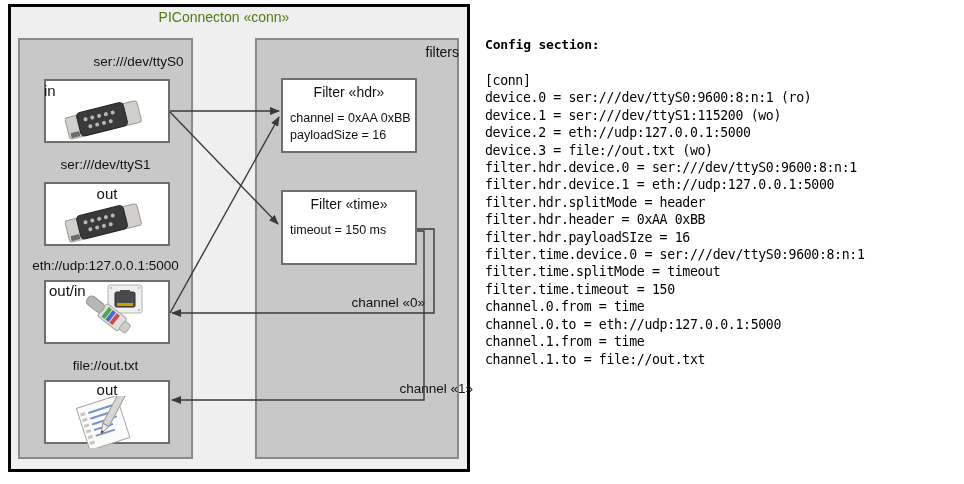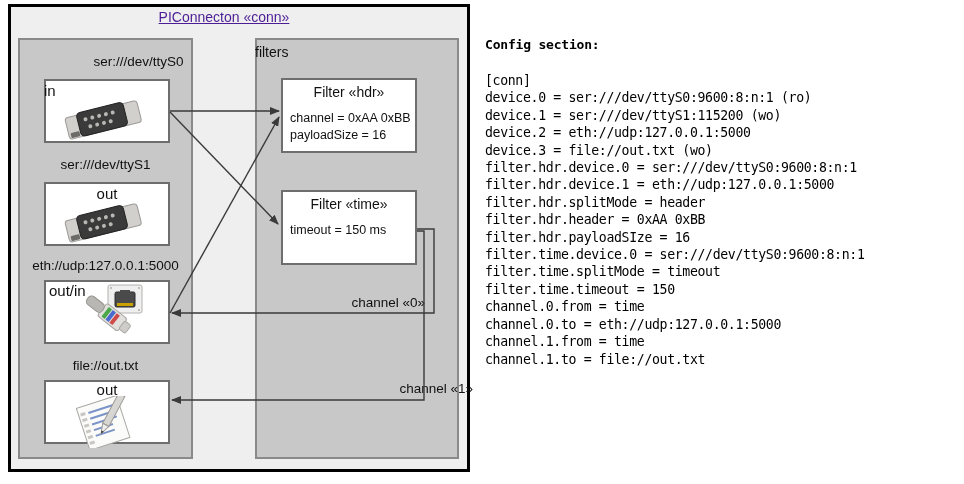--- a/index.html
+++ b/index.html
@@ -7,29 +7,29 @@
   #root{position:relative;width:964px;height:484px;}
 
   
   #diagram{position:absolute;left:0;top:0;width:478px;height:484px;}
   .outer-box{
     position:absolute;left:8px;top:4px;width:462px;height:468px;
     border:3px solid #000;background:#efefef;box-sizing:border-box;
   }
   .outer-title{
     position:absolute;left:8px;top:9px;width:432px;text-align:center;
-    font-size:14px;color:#4c1d95;text-decoration:underline;
+    font-size:14px;color:#4d7c0f;
   }
   .panel{
     position:absolute;background:#c8c8c8;border:2px solid #8a8a8a;box-sizing:border-box;
   }
   #panel-devices{left:18px;top:38px;width:175px;height:421px;}
   #panel-filters{left:255px;top:38px;width:204px;height:421px;}
   .panel-title{
-    position:absolute;left:0;top:6px;width:100%;text-align:left;font-size:14px;color:#111;
+    position:absolute;left:0;top:6px;width:100%;text-align:right;font-size:14px;color:#111;
   }
 
   .dev-label{
     position:absolute;text-align:center;font-size:13.5px;color:#111;white-space:nowrap;
   }
   .dev-box{
     position:absolute;background:#ffffff;border:2px solid #6e6e6e;box-sizing:border-box;
   }
   .dev-io{
     position:absolute;font-size:15px;color:#111;

